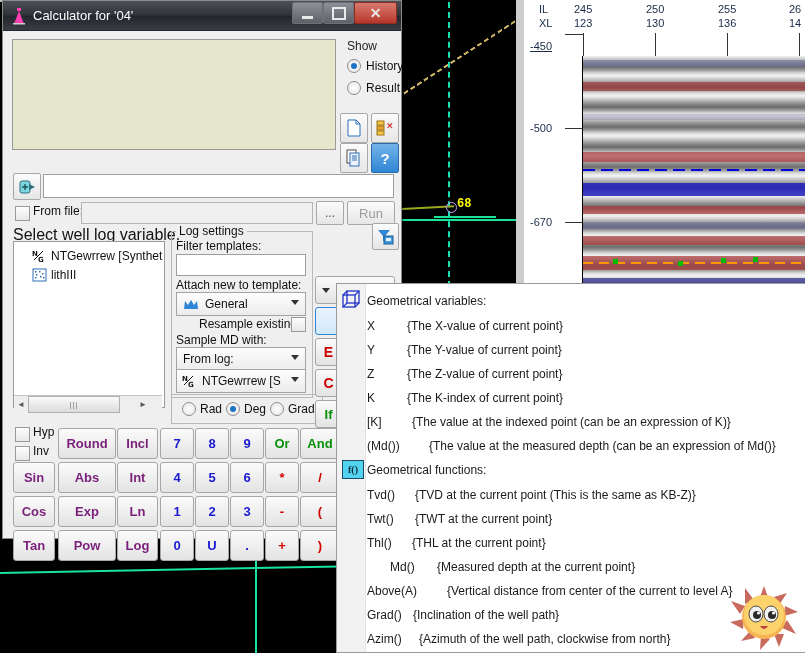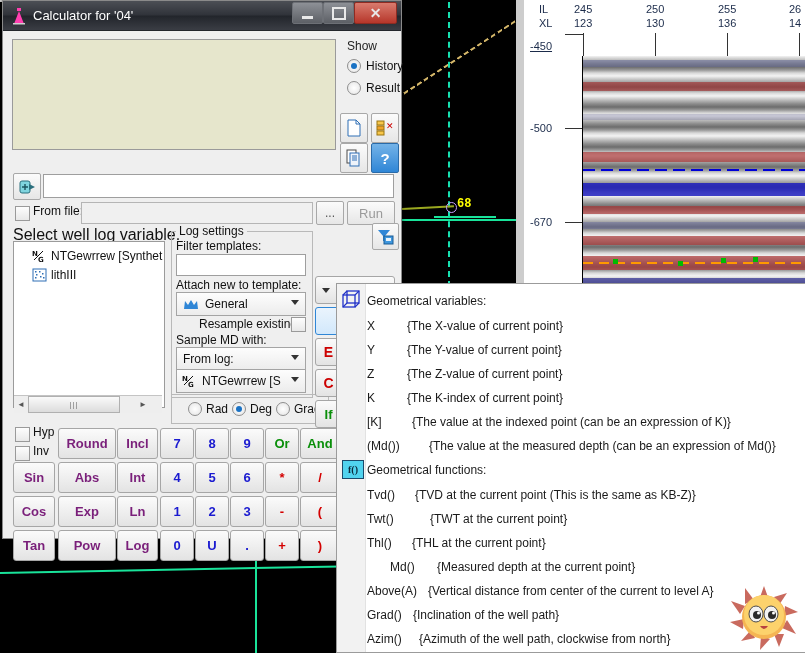--- a/index.html
+++ b/index.html
@@ -82,21 +82,21 @@
 
   
   #logset{position:absolute;left:168px;top:200px;width:140px;height:165px;border:1px solid #b9b9b9;}
   #logset-title{position:absolute;left:173px;top:193px;background:#efefef;padding:0 3px;font-size:12px;color:#111;}
   .small-lbl{font-size:12px;color:#111;}
   .txtinput{background:#fff;border:1px solid #9e9e9e;height:20px;}
   .combo{background:linear-gradient(to bottom,#fdfdfd,#ececec);border:1px solid #a4a4a4;height:22px;
     display:flex;align-items:center;position:relative;font-size:12px;color:#111;}
   .combo .arrow{position:absolute;right:6px;top:7px;border-left:4px solid transparent;border-right:4px solid transparent;border-top:5px solid #333;}
 
-  #angle-grp{position:absolute;left:168px;top:363px;width:140px;height:28px;border:1px solid #b9b9b9;display:flex;align-items:center;gap:4px;padding-left:16px;}
+  #angle-grp{position:absolute;left:168px;top:363px;width:140px;height:28px;border:1px solid #b9b9b9;display:flex;align-items:center;gap:4px;padding-left:10px;}
 
   
   .key{position:absolute;height:29px;border:1px solid #a6a6a6;border-radius:3px;
     background:linear-gradient(to bottom,#fbfbfb,#e3e3e3);
     display:flex;align-items:center;justify-content:center;font-weight:bold;font-size:13px;}
   .k-purple{color:#7a1f7a;}
   .k-blue{color:#1a1ad0;}
   .k-green{color:#0a8f0a;}
   .k-red{color:#d40000;}
   .chk-small{position:absolute;width:13px;height:13px;border:1px solid #9a9a9a;background:linear-gradient(to bottom,#fdfdfd,#e8e8e8);}
@@ -523,33 +523,33 @@
   </div>
   <div class="menu-row" style="top:174px;">
     <span>Geometrical functions:</span>
   </div>
 
   <div class="menu-row" style="top:199px;">
     <span class="mi-name" style="width:48px;">Tvd()</span>
     <span class="mi-desc">{TVD at the current point (This is the same as KB-Z)}</span>
   </div>
   <div class="menu-row" style="top:223px;">
-    <span class="mi-name" style="width:63px;">Twt()</span>
+    <span class="mi-name" style="width:48px;">Twt()</span>
     <span class="mi-desc">{TWT at the current point}</span>
   </div>
   <div class="menu-row" style="top:247px;">
     <span class="mi-name" style="width:45px;">Thl()</span>
     <span class="mi-desc">{THL at the current point}</span>
   </div>
   <div class="menu-row" style="top:271px;">
     <span class="mi-name" style="width:47px;padding-left:23px;">Md()</span>
     <span class="mi-desc">{Measured depth at the current point}</span>
   </div>
   <div class="menu-row" style="top:295px;">
-    <span class="mi-name" style="width:61px;">Above(A)</span>
+    <span class="mi-name" style="width:80px;">Above(A)</span>
     <span class="mi-desc">{Vertical distance from center of the current to level A}</span>
   </div>
   <div class="menu-row" style="top:319px;">
     <span class="mi-name" style="width:46px;">Grad()</span>
     <span class="mi-desc">{Inclination of the well path}</span>
   </div>
   <div class="menu-row" style="top:343px;">
     <span class="mi-name" style="width:52px;">Azim()</span>
     <span class="mi-desc">{Azimuth of the well path, clockwise from north}</span>
   </div>

